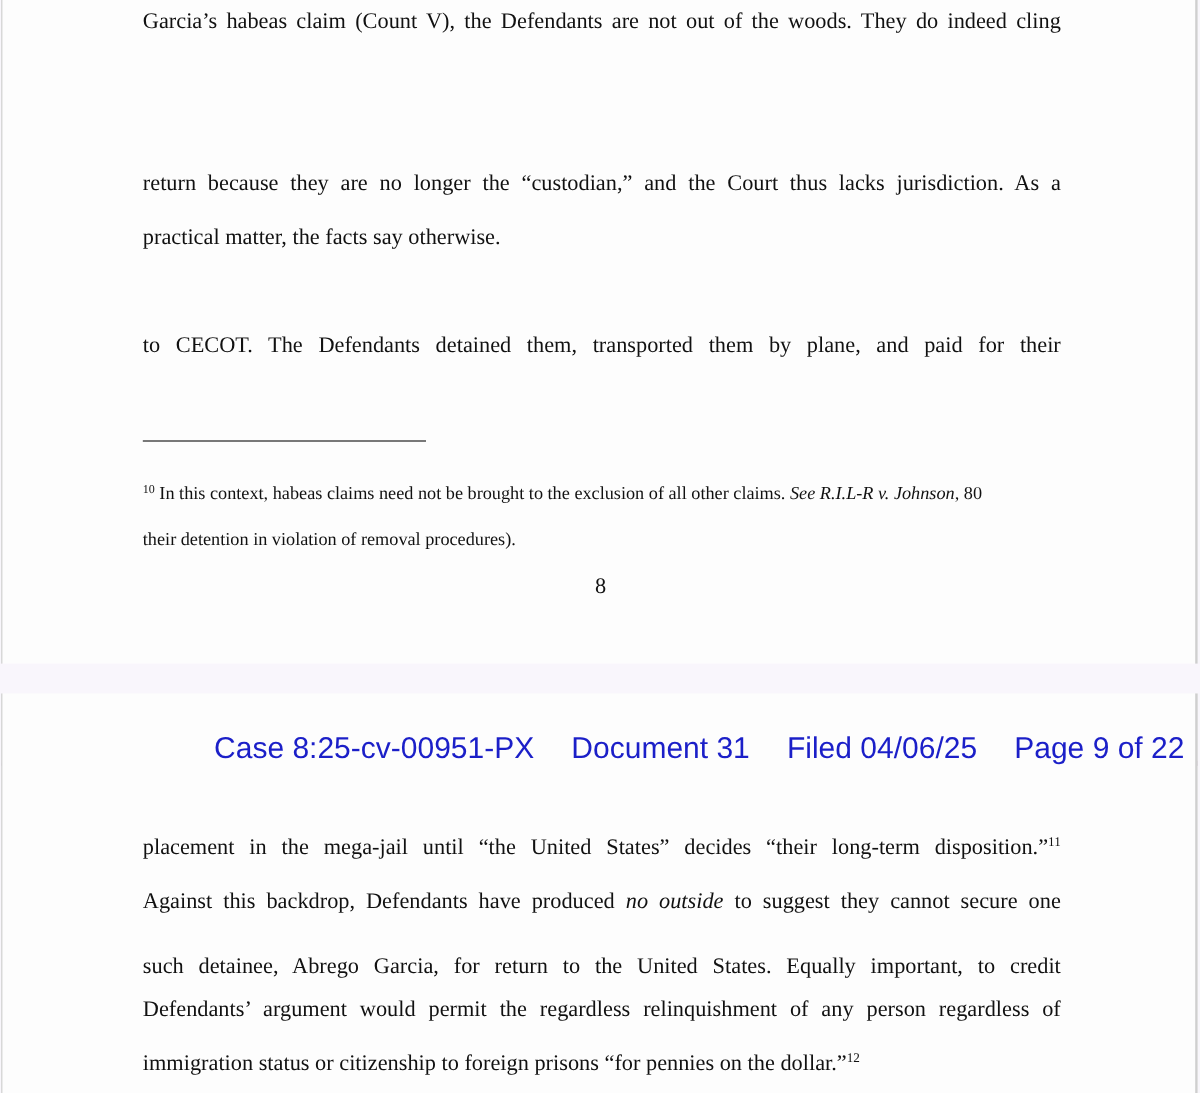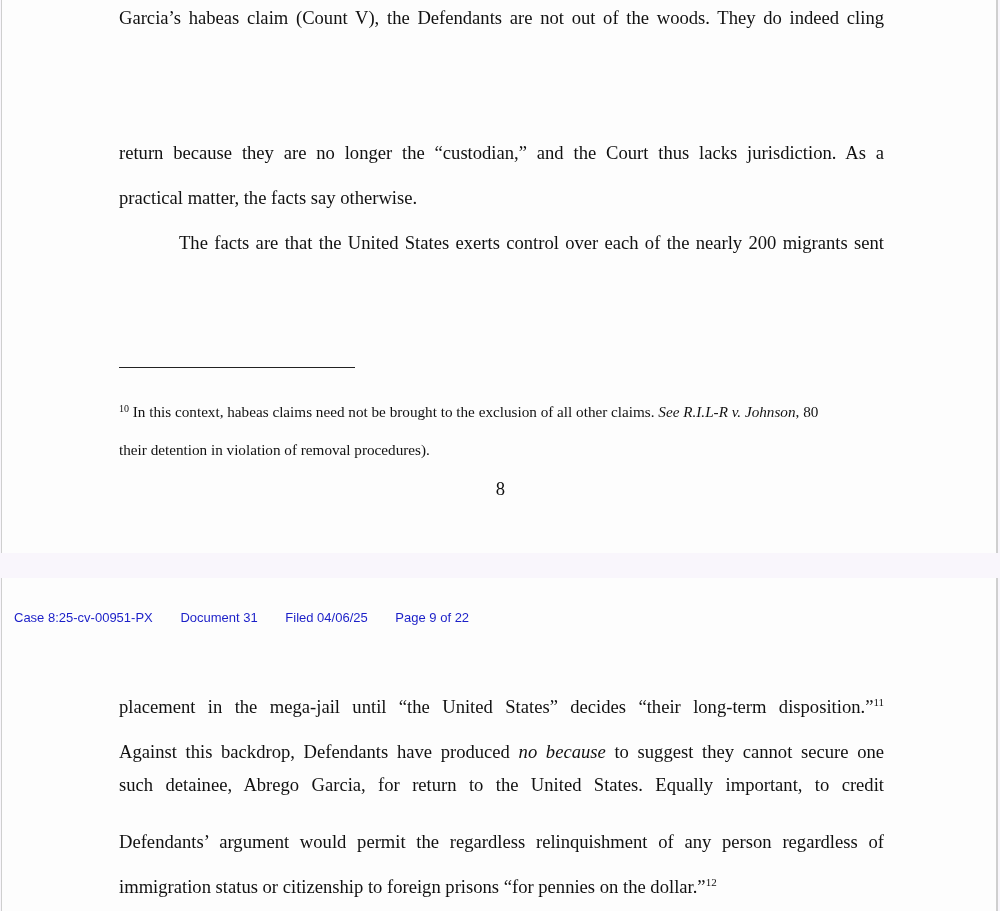--- a/index.html
+++ b/index.html
@@ -98,41 +98,41 @@
       top: 478px;
       text-align: center;
       font-size: 18.6px;
       line-height: 22px;
     }
     .ecf-header {
       position: absolute;
       top: 32px;
       left: 0;
       width: 997px;
-      text-align: left;
+      text-align: right;
       font-family: "Liberation Sans", sans-serif;
-      font-size: 13px;
+      font-size: 25px;
       color: #1b1fc8;
       white-space: nowrap;
     }
     .ecf-header span {
       margin: 0 12px;
     }
     em { font-style: italic; }
   </style>
 </head>
 <body>
 
 <div class="viewer">
 
   <div class="page page-top">
     <div class="body-line" style="top:7px">Garcia’s habeas claim (Count V), the Defendants are not out of the woods.  They do indeed cling</div>
     <div class="body-line last" style="top:187px">practical matter, the facts say otherwise.</div>
     <div class="body-line" style="top:142px">return because they are no longer the “custodian,” and the Court thus lacks jurisdiction.  As a</div>
-    <div class="body-line indent" style="top:232px">The facts are that the United States exerts control over each of the nearly 200 migrants sent</div>
+    <div class="body-line" style="top:277px">to CECOT.  The Defendants detained them, transported them by plane, and paid for their</div>
 
     <div class="footnote-rule"></div>
 
     <div class="fn-line" style="top:377px">
       <span class="fn-sup">10</span><span> In this context, habeas claims need not be brought to the exclusion of all other claims.  </span><em>See</em> <em>R.I.L-R v. Johnson</em><span>, 80</span>
     </div>
     <div class="fn-line" style="top:415px">their detention in violation of removal procedures).</div>
 
     <div class="page-number">8</div>
   </div>
@@ -144,22 +144,22 @@
       <span>Case 8:25-cv-00951-PX</span>
       <span>Document 31</span>
       <span>Filed 04/06/25</span>
       <span>Page 9 of 22</span>
     </div>
 
     <div class="body-line" style="top:118px">
       <span>placement in the mega-jail until “the United States” decides “their long-term disposition.”</span><span class="sup">11</span>
     </div>
     <div class="body-line" style="top:163px">
-      <span>Against this backdrop, Defendants have produced </span><em>no because</em><span> to suggest they cannot secure one</span>
+      <span>Against this backdrop, Defendants have produced </span><em>no outside</em><span> to suggest they cannot secure one</span>
     </div>
-    <div class="body-line" style="top:196px">such detainee, Abrego Garcia, for return to the United States.  Equally important, to credit</div>
+    <div class="body-line" style="top:217px">such detainee, Abrego Garcia, for return to the United States.  Equally important, to credit</div>
     <div class="body-line" style="top:253px">Defendants’ argument would permit the regardless relinquishment of any person regardless of</div>
     <div class="body-line last" style="top:298px">
       <span>immigration status or citizenship to foreign prisons “for pennies on the dollar.”</span><span class="sup">12</span>
     </div>
   </div>
 
 </div>
 
 </body></html>

